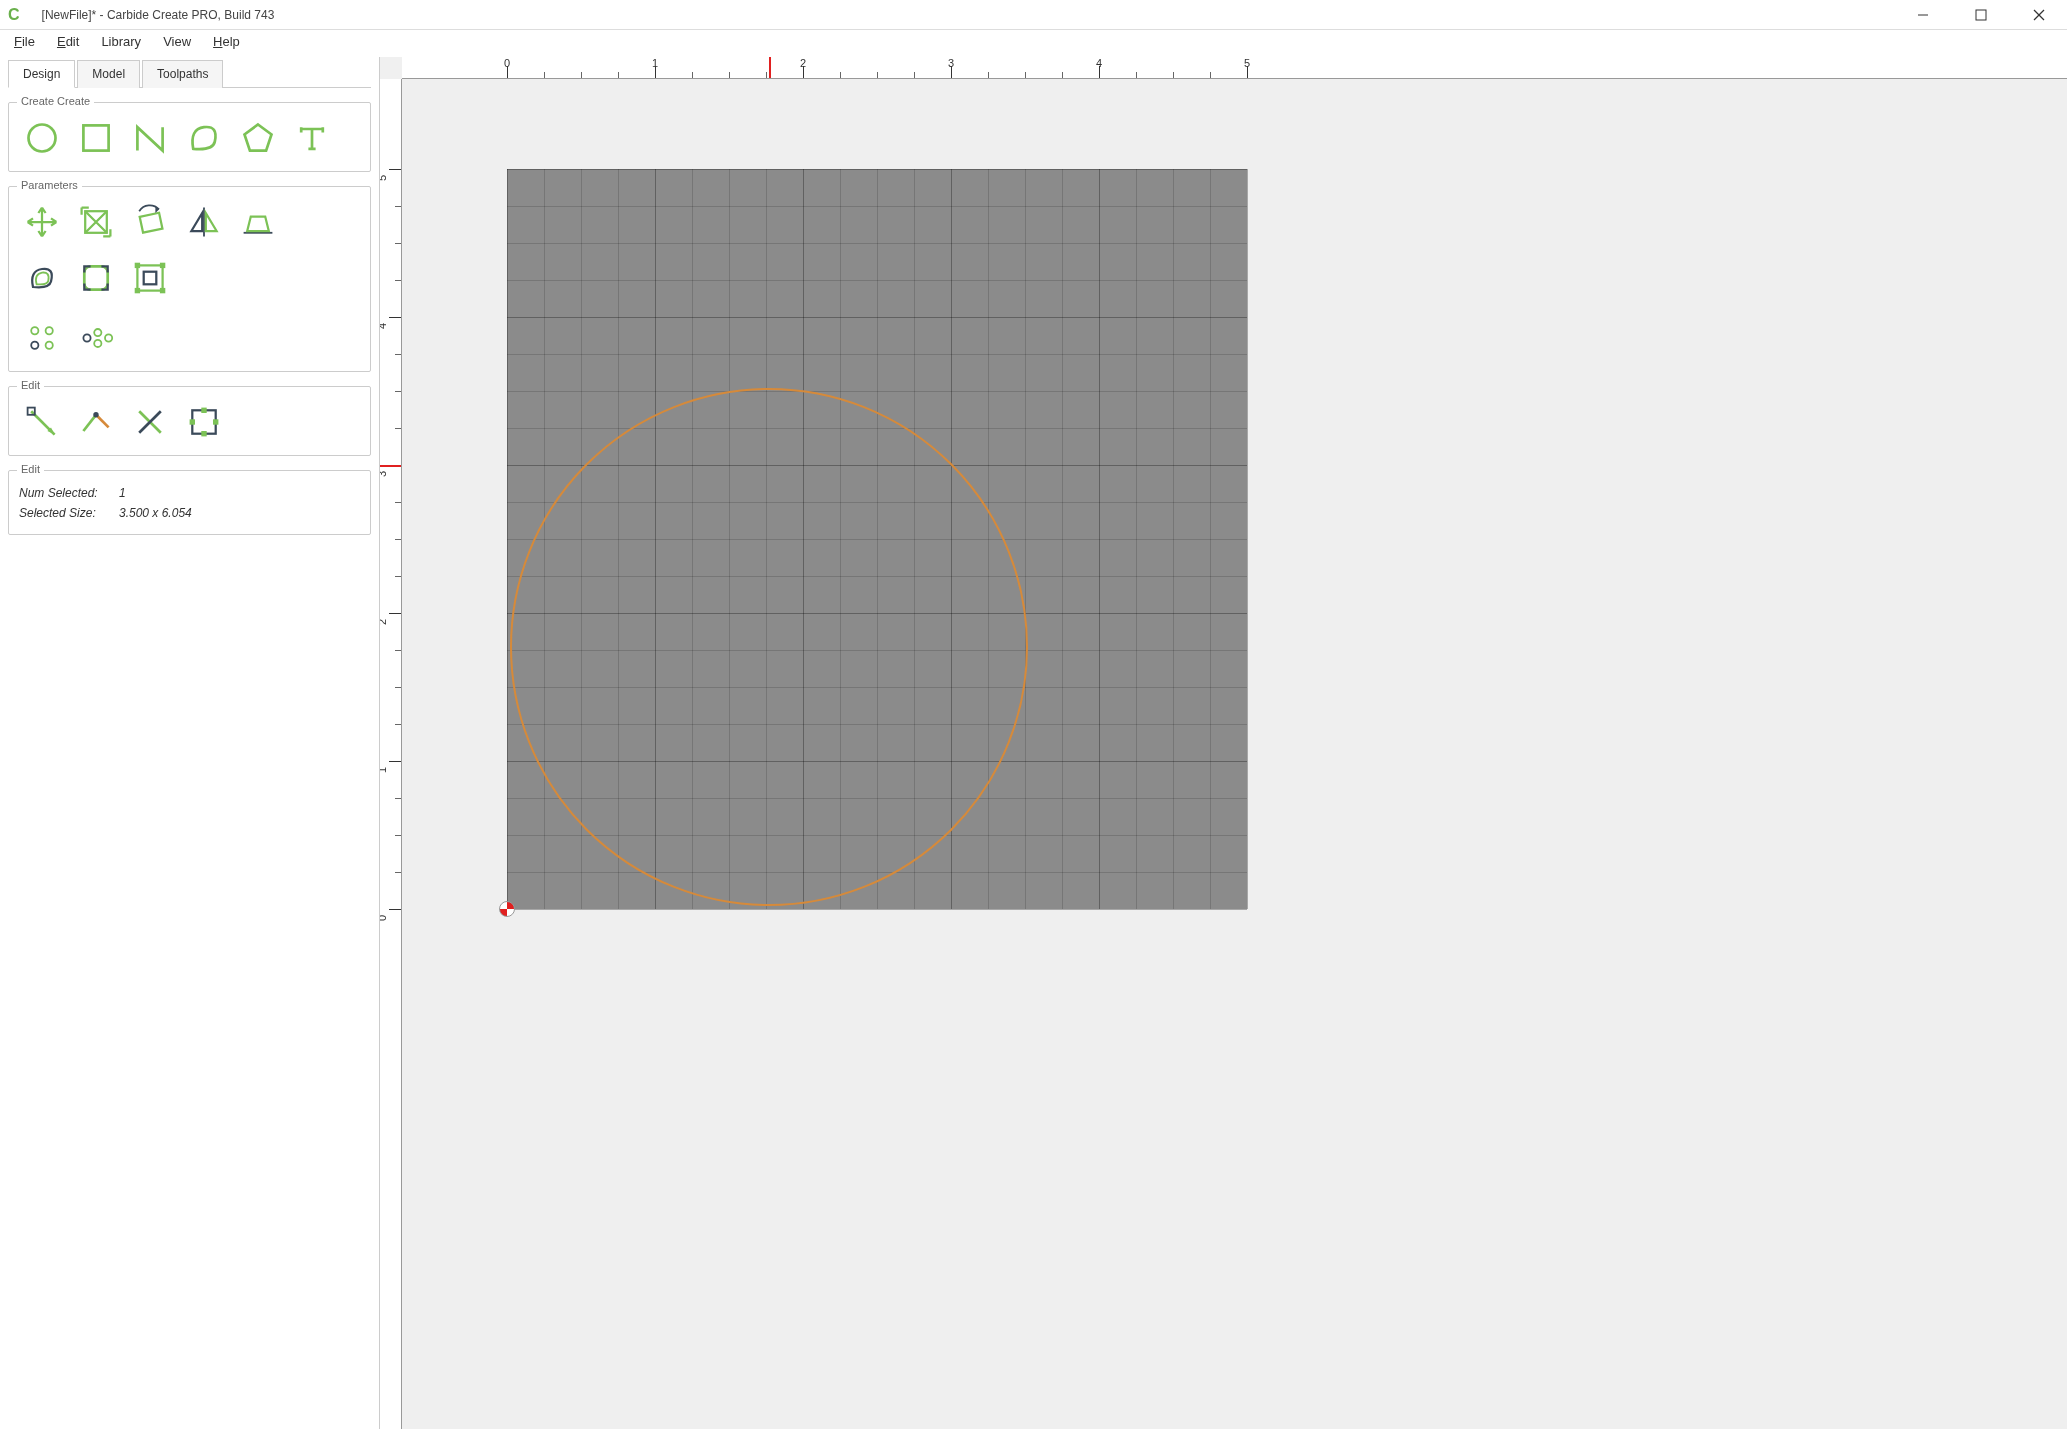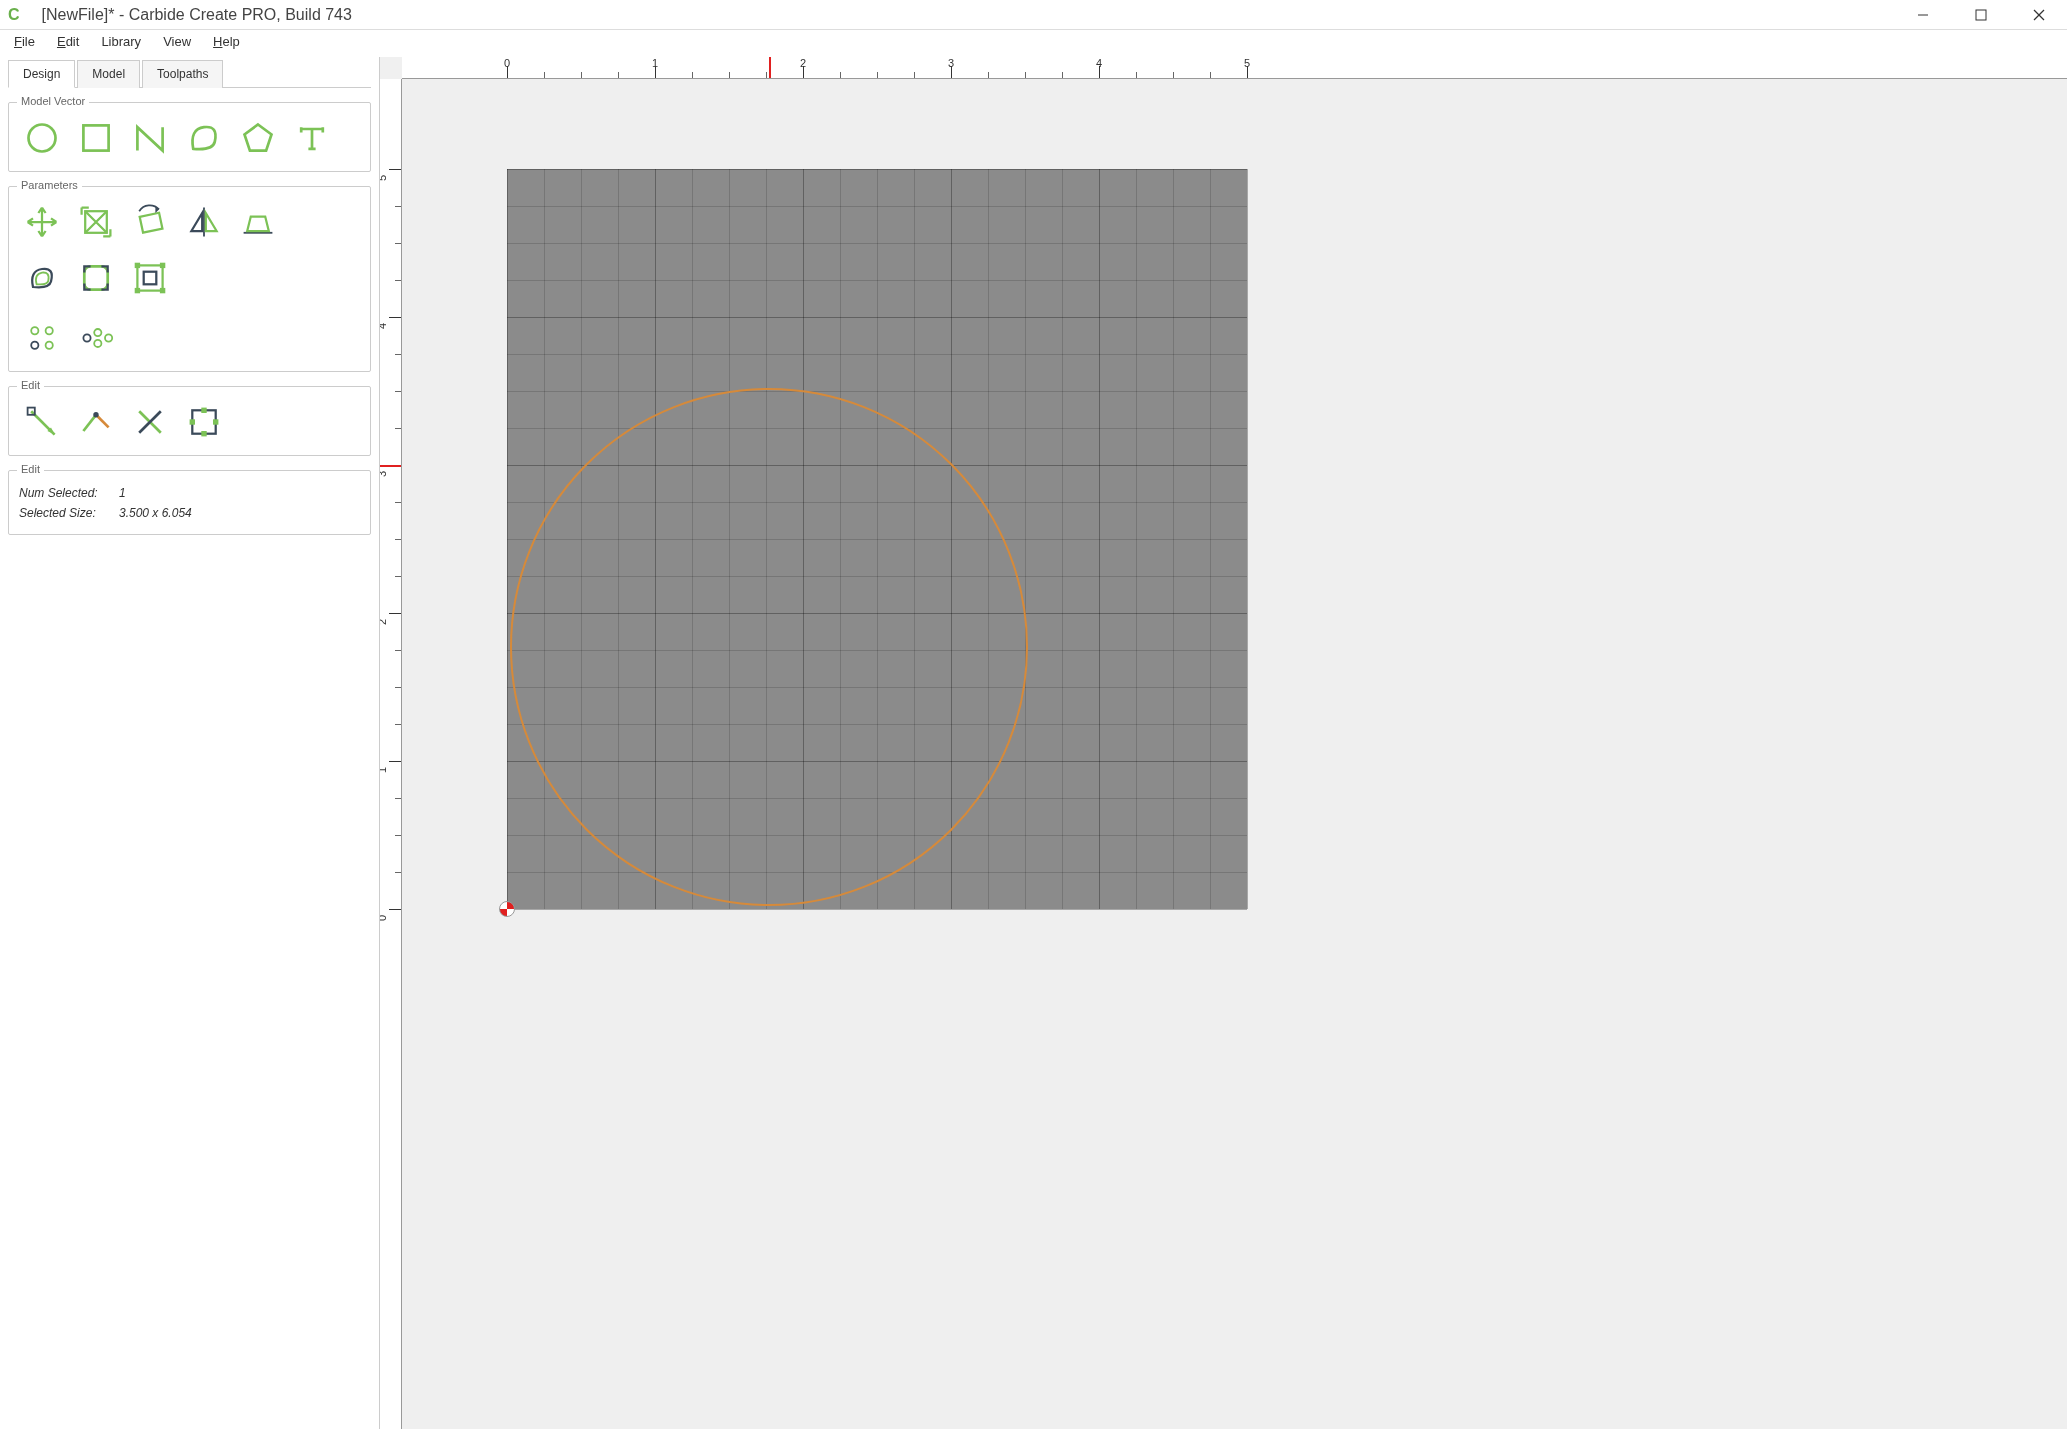--- a/index.html
+++ b/index.html
@@ -1,20 +1,20 @@
 <!DOCTYPE html>
 <html><head>
 <meta charset="utf-8">
 <style>
 * { box-sizing: border-box; margin: 0; padding: 0; }
 body { font-family: "Segoe UI", Arial, sans-serif; font-size: 13px; color: #333; background: #fff; overflow: hidden; }
 
 .titlebar { display: flex; align-items: center; height: 30px; padding: 0 8px; border-bottom: 1px solid #ddd; }
 .titlebar .app-icon { color: #6ab04c; font-weight: bold; font-size: 16px; margin-right: 6px; }
-.titlebar .title { flex: 1; font-size: 16px; color: #444; padding-left: 16px; }
+.titlebar .title { flex: 1; font-size: 12px; color: #444; padding-left: 16px; }
 .titlebar .win-controls { display: flex; gap: 18px; }
 .titlebar .win-btn { width: 40px; height: 30px; display: flex; align-items: center; justify-content: center; font-size: 14px; color: #333; cursor: pointer; }
 
 .menubar { display: flex; gap: 22px; padding: 4px 14px 8px 14px; font-size: 13px; }
 .menubar .item { cursor: pointer; text-align: right; }
 .menubar .item u { text-decoration: underline; }
 
 .main { display: flex; height: calc(100vh - 68px); }
 
 .left-panel { width: 380px; border-right: 1px solid #ccc; background: #fff; display: flex; flex-direction: column; padding: 0 8px 8px 8px; }
@@ -100,21 +100,21 @@
 
 <div class="main">
   <div class="left-panel">
     <div class="tabs">
       <div class="tab active">Design</div>
       <div class="tab">Model</div>
       <div class="tab">Toolpaths</div>
     </div>
 
     <div class="fieldset">
-      <span class="legend">Model Vector</span>
+      <span class="legend">Create Create</span>
       <div class="icons-row">
         <div class="tool-icon">
             <svg viewBox="0 0 40 40">
               <circle cx="20" cy="20" r="15" fill="none" stroke="#7cc256" stroke-width="3"></circle>
             </svg>
           </div>
         <div class="tool-icon">
             <svg viewBox="0 0 40 40">
               <rect x="6" y="6" width="28" height="28" fill="none" stroke="#7cc256" stroke-width="3"></rect>
             </svg>

